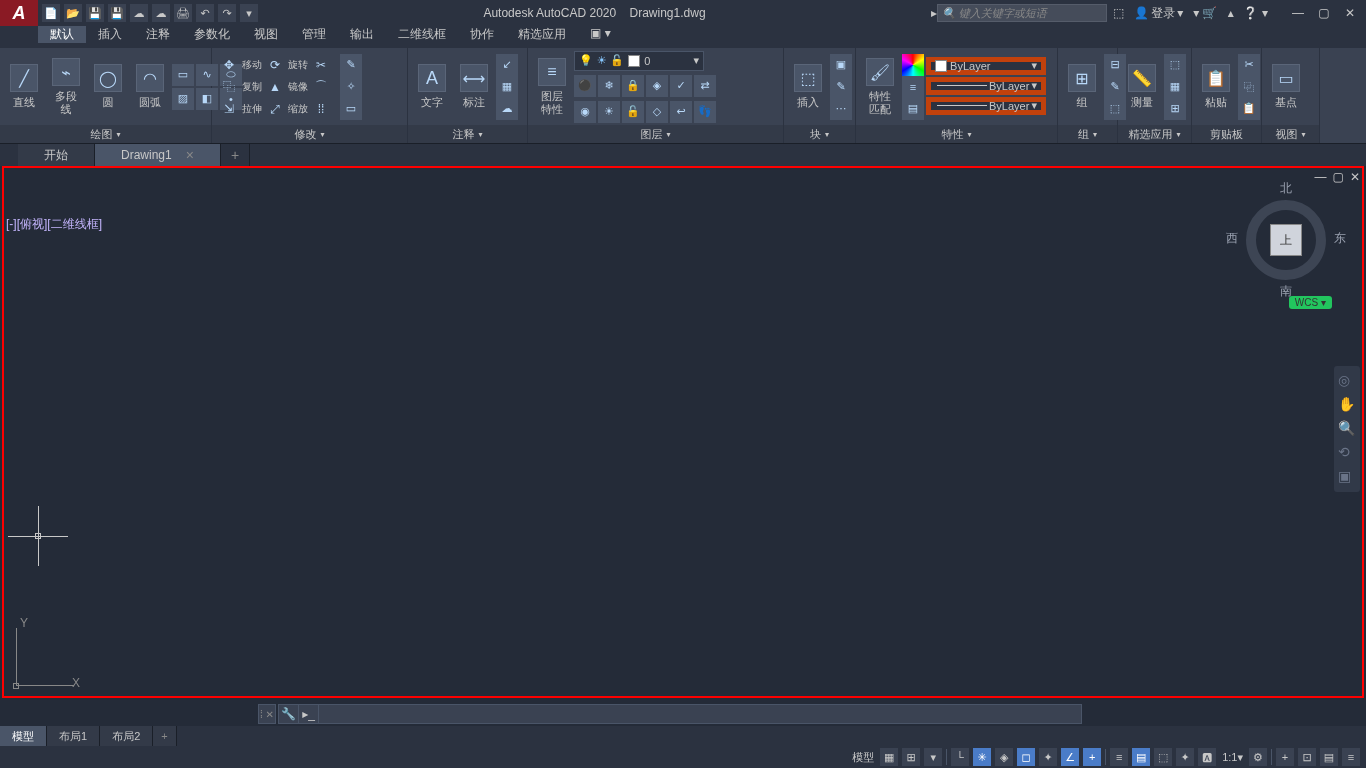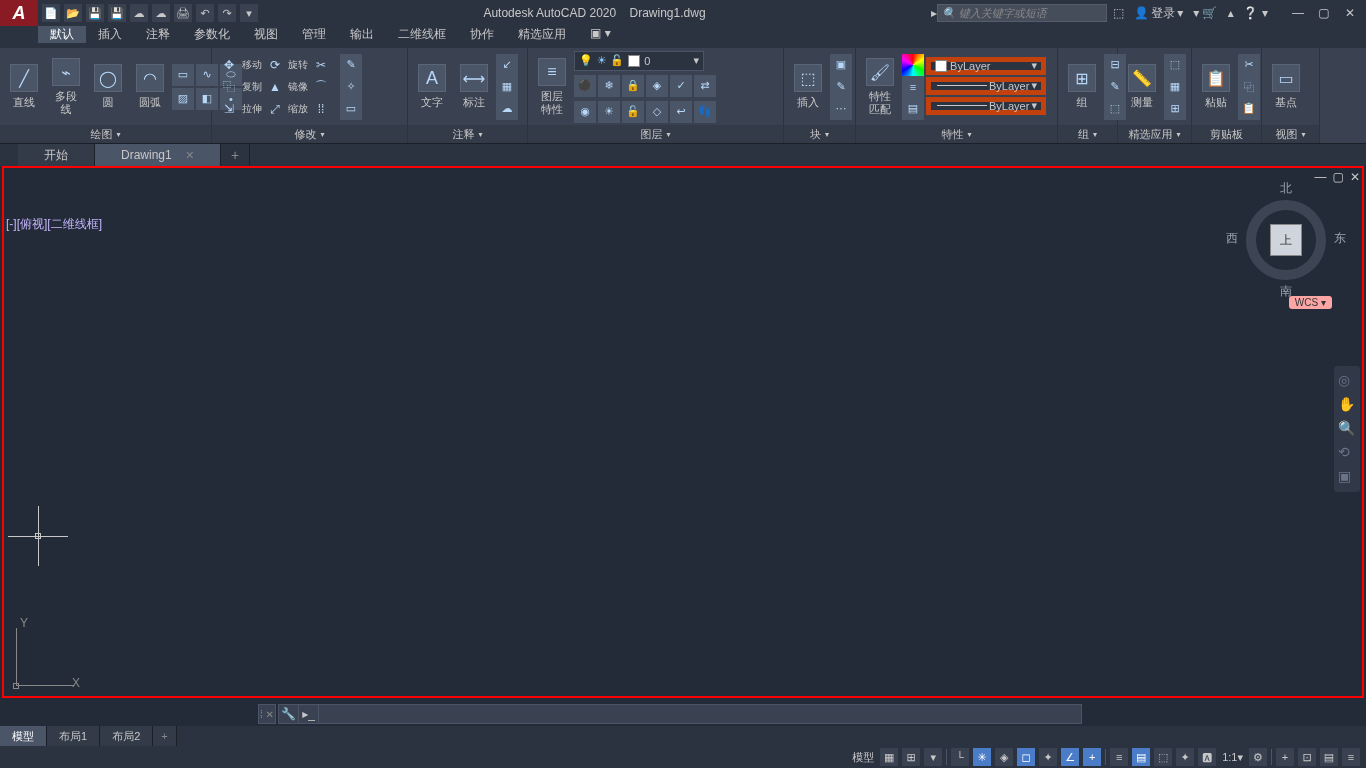--- a/index.html
+++ b/index.html
@@ -63,21 +63,21 @@
 .ucs .xaxis { position:absolute; bottom:0; left:0; width:58px; height:1px; background:#888;}
 .ucs .yl { position:absolute; bottom:56px; left:4px;}
 .ucs .xl { position:absolute; bottom:-4px; left:56px;}
 .ucs .origin { position:absolute; bottom:-3px; left:-3px; width:6px; height:6px; border:1px solid #888;}
 
 .viewcube { position:absolute; top:24px; right:30px; width:100px; height:100px; color:#9aa1b0;}
 .vc-ring { position:absolute; top:10px; left:10px; width:80px; height:80px; border:10px solid rgba(120,130,150,.3); border-radius:50%;}
 .vc-cube { position:absolute; top:34px; left:34px; width:32px; height:32px; background:#d0d4dc; color:#333; display:flex; align-items:center; justify-content:center; font-size:12px; border:1px solid #888;}
 .vc-dir { position:absolute; font-size:12px;}
 .vc-n { top:-10px; left:44px;} .vc-s { bottom:-10px; left:44px;} .vc-e { top:40px; right:-10px;} .vc-w { top:40px; left:-10px;}
-.wcs-badge { position:absolute; top:130px; right:34px; background:#fca5a5; color:#333; font-size:10px; padding:1px 6px; border-radius:3px;}
+.wcs-badge { position:absolute; top:130px; right:34px; background:#22c55e; color:#333; font-size:10px; padding:1px 6px; border-radius:3px;}
 
 .navbar-side { position:absolute; top:200px; right:6px; width:26px; background:rgba(80,90,110,.3); border-radius:3px; display:flex; flex-direction:column; gap:6px; padding:6px 0; align-items:center;}
 .navbar-side .nic { width:18px; height:18px; color:#6a7488; font-size:14px;}
 
 .cmdline { position:absolute; bottom:2px; left:278px; right:284px; height:20px; background:#3a4252; display:flex; align-items:center; border:1px solid #4a5568;}
 .cmdline .cmd-ic { width:20px; height:18px; display:flex; align-items:center; justify-content:center; color:#c8c8c8; border-right:1px solid #4a5568;}
 .cmdline input { flex:1; background:transparent; border:none; color:#888; font-style:italic; font-size:12px; padding-left:6px; outline:none;}
 .cmd-handle { position:absolute; bottom:2px; left:258px; width:18px; height:20px; background:#3a4252; display:flex; align-items:center; justify-content:center; color:#888; font-size:10px; border:1px solid #4a5568;}
 
 .layout-tabs { height:20px; background:#2b3240; display:flex; align-items:stretch;}

